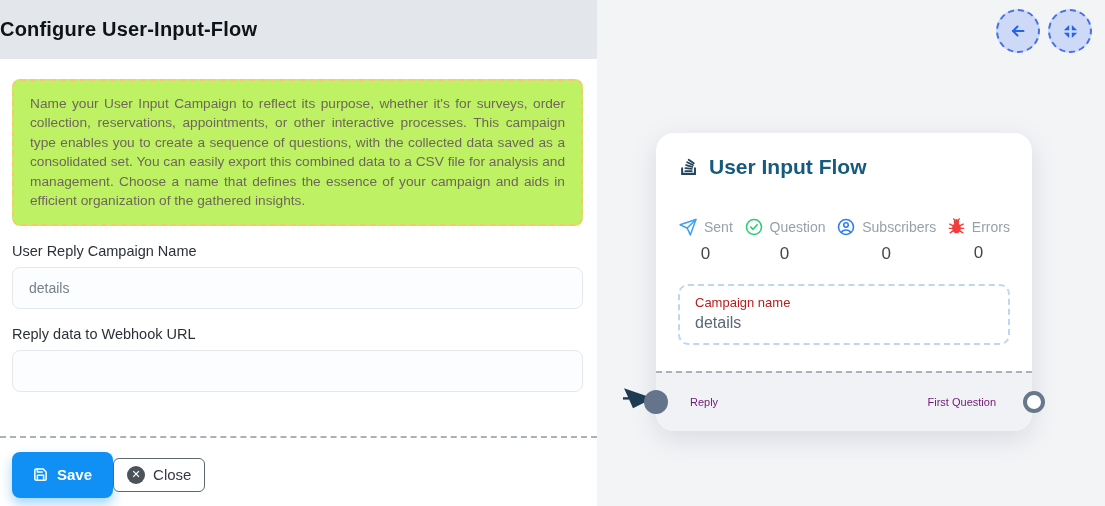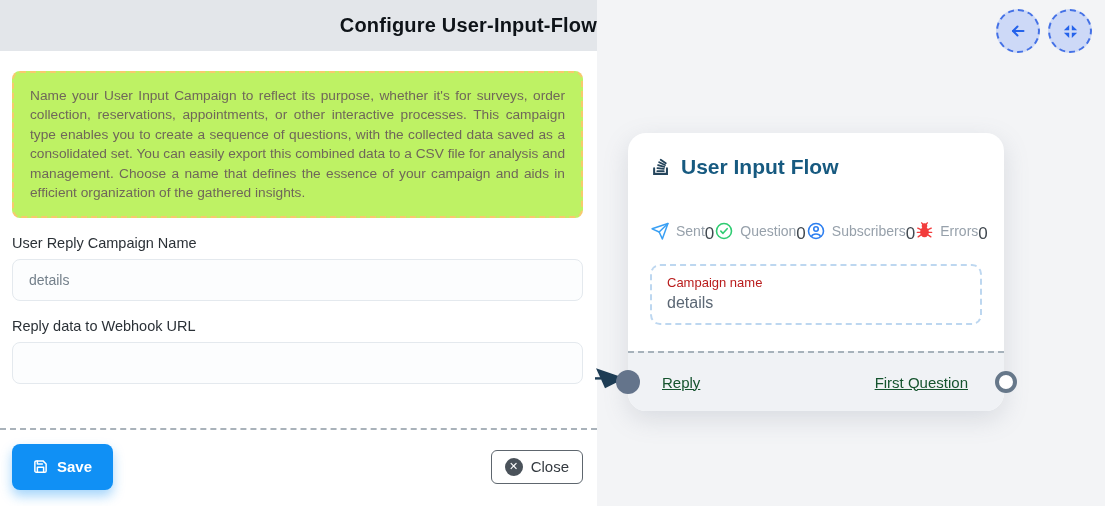--- a/index.html
+++ b/index.html
@@ -1,39 +1,39 @@
 <!DOCTYPE html>
 <html><head>
 <meta charset="utf-8">
 <style>
   * { box-sizing: border-box; margin: 0; padding: 0; }
   html,body { width:1105px; height:506px; font-family:"Liberation Sans", sans-serif; }
   .stage { position:relative; width:1105px; height:506px; background:#f3f4f6; overflow:hidden; }
 
   
   .left-panel { position:absolute; left:0; top:0; width:597px; height:506px; background:#ffffff; }
-  .lp-header { height:51px; background:#e3e6ea; display:flex; align-items:center; justify-content:flex-end;padding-left:40px; }
+  .lp-header { height:59px; background:#e3e6ea; display:flex; align-items:center; justify-content:flex-start; }
   .lp-title { font-size:20px; font-weight:700; color:#0e1318; letter-spacing:.2px; }
   .lp-body { padding:20px 14px 0 12px; }
 
   .info-box {
     border:2px dashed #f7c96e; border-radius:8px; background:#bef264;
     padding:13px 16px; color:#6f6759; font-size:13.7px; line-height:1.42;
     text-align:justify;
   }
 
   .field-label { margin:17px 0 8px; font-size:14.5px; color:#2b3137; }
   .text-input {
     display:block; width:100%; height:42px; border:1px solid #e4e9ee; border-radius:8px;
     background:#fcfdfe; padding:0 16px; font-size:14px; color:#74808b;
     font-family:"Liberation Sans", sans-serif; outline:none;
   }
 
   .lp-sep { margin:44px -14px 0 -12px; border-top:2px dashed #a9b2ba; }
-  .lp-actions { display:flex; justify-content:space-between; align-items:center; padding:14px 0 0 0; }
+  .lp-actions { display:flex; justify-content:flex-start; align-items:center; padding:14px 0 0 0; }
 
   .save-btn {
     display:flex; align-items:center; gap:9px; border:none; cursor:pointer;
     background:#1090f5; color:#fff; font-weight:700; font-size:15px;
     padding:0 21px; height:46px; border-radius:8px;
     box-shadow:0 6px 12px rgba(16,144,245,.38);
     font-family:"Liberation Sans", sans-serif;
   }
   .close-btn {
     display:flex; align-items:center; gap:8px; cursor:pointer;
@@ -49,47 +49,47 @@
   
   .canvas-btn {
     position:absolute; width:44px; height:44px; border-radius:50%;
     background:#cdd9f7; border:2px dashed #4471e6; color:#2563eb;
     display:flex; align-items:center; justify-content:center; cursor:pointer;
   }
   .canvas-btn.back { left:996px; top:9px; }
   .canvas-btn.fit  { left:1048px; top:9px; }
 
   .flow-card {
-    position:absolute; left:628px; top:133px; width:376px;
+    position:absolute; left:656px; top:133px; width:376px;
     background:#ffffff; border-radius:18px;
     box-shadow:0 8px 26px rgba(110,120,140,.20);
   }
   .fc-body { padding:22px 22px 26px; }
   .fc-title { display:flex; align-items:center; gap:9px; color:#175a80; font-size:21px; font-weight:700; }
 
   .fc-stats { display:flex; justify-content:space-between; margin-top:38px; }
-  .stat { display:flex; flex-direction:row; align-items:center; }
+  .stat { display:flex; flex-direction:column; align-items:center; }
   .stat-head { display:flex; align-items:center; gap:6px; }
   .stat-label { font-size:14px; color:#97a1ab; }
   .stat-value { margin-top:7px; font-size:17px; color:#40484f; }
 
   .campaign-box {
     margin-top:20px; border:2px dashed #bdd7f0; border-radius:10px;
     padding:9px 15px 11px;
   }
   .campaign-box .cb-label { font-size:13px; font-weight:400; color:#b91c1c; }
   .campaign-box .cb-value { margin-top:4px; font-size:16px; color:#5b6774; }
 
   .fc-footer {
     position:relative; height:60px; background:#f0f2f5;
     border-top:2px dashed #a7b2bb; border-radius:0 0 18px 18px;
     display:flex; align-items:center; justify-content:space-between;
     padding:0 36px 0 22px;
   }
-  .fc-footer .reply-label, .fc-footer .fq-label { font-size:15px; color:#14532d;text-decoration:underline; }
+  .fc-footer .reply-label, .fc-footer .fq-label { font-size:11px; color:#701a75; }
   .fc-footer .reply-label { margin-left:12px; }
 
   .handle-in {
     position:absolute; left:-12px; top:50%; transform:translateY(-50%);
     width:24px; height:24px; border-radius:50%; background:#64748b;
   }
   .cursor-arrow { position:absolute; left:-33px; top:50%; transform:translateY(-56%); }
   .handle-out {
     position:absolute; right:-13px; top:50%; transform:translateY(-50%);
     width:22px; height:22px; border:4px solid #67788a; border-radius:50%; background:#fff;

